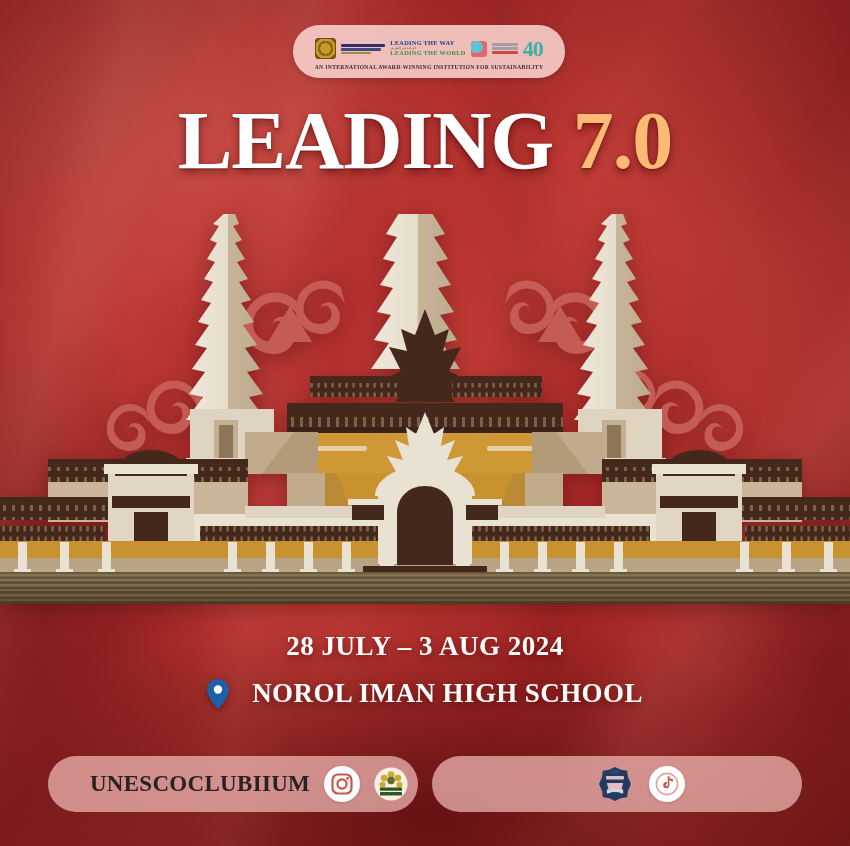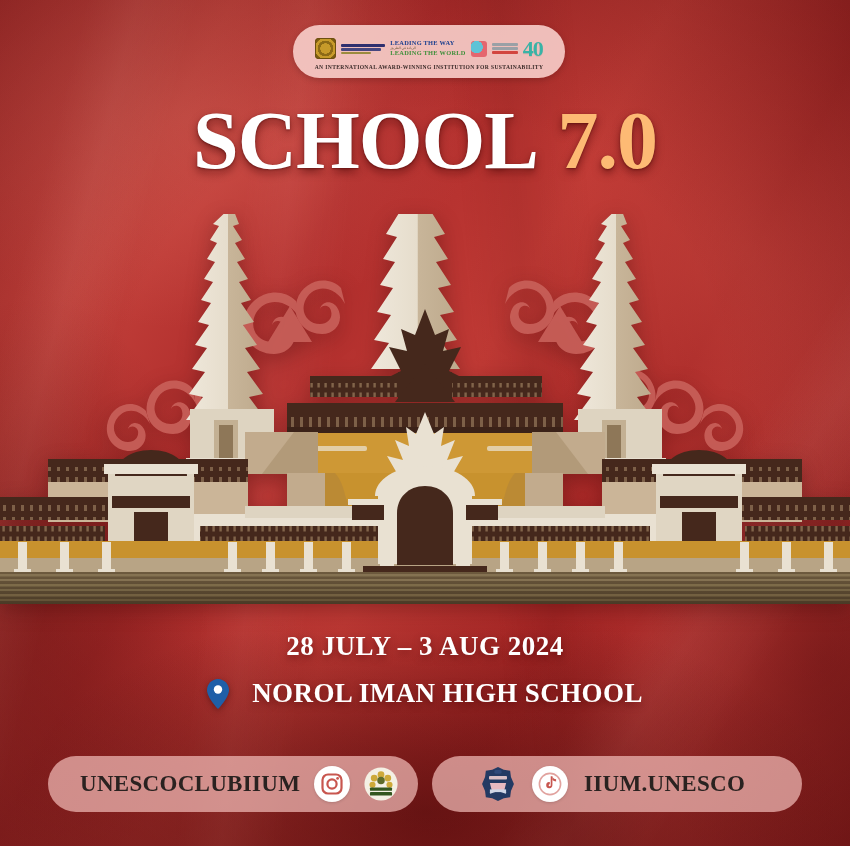--- a/index.html
+++ b/index.html
@@ -85,21 +85,21 @@
     position:absolute;left:0;right:0;top:678px;
     display:flex;align-items:center;justify-content:center;gap:23px;
     font-size:27px;font-weight:bold;color:#fff;letter-spacing:.4px;
     text-shadow:0 3px 7px rgba(70,6,6,.5);
   }
   .pin{width:22px;height:30px;flex:none;filter:drop-shadow(0 2px 3px rgba(60,8,8,.5));}
 
   
   .social{position:absolute;left:0;top:756px;width:850px;height:62px;}
   .pill{position:absolute;top:0;height:56px;border-radius:28px;
-    background:rgba(240,186,181,.72);display:flex;align-items:center;}
+    background:rgba(240,186,181,.72);display:flex;align-items:center;justify-content:center;}
   .pill.left{left:48px;width:370px;padding-left:32px;gap:14px;}
   .pill.right{left:432px;width:370px;padding-left:48px;gap:16px;}
   .handle{font-size:23px;font-weight:600;color:#2a2220;letter-spacing:.3px;white-space:nowrap;}
   .ic-circle{width:36px;height:36px;border-radius:50%;background:#fff;flex:none;
     display:flex;align-items:center;justify-content:center;box-shadow:0 1px 3px rgba(0,0,0,.15);}
   .badge-conserve{width:34px;height:34px;flex:none;}
   .badge-navy{width:36px;height:36px;flex:none;}
 </style>
 </head>
 <body>
@@ -307,21 +307,21 @@
         <i></i>
           <i></i>
           <i class="r"></i>
       </span>
       <span class="forty">40</span>
     </div>
     <div class="banner-sub">AN INTERNATIONAL AWARD-WINNING INSTITUTION FOR SUSTAINABILITY</div>
   </div>
 
   <div class="title">
-    <span class="w">SCHOOL</span><span>&nbsp;</span><span class="v">7.0</span>
+    <span class="w">LEADING</span><span>&nbsp;</span><span class="v">7.0</span>
   </div>
 
   <div class="date">28 JULY – 3 AUG 2024</div>
 
   <div class="venue">
     <svg class="pin" viewBox="0 0 22 30">
       <path d="M11 0C5 0 0 5 0 11c0 8 11 19 11 19s11-11 11-19C22 5 17 0 11 0z" fill="#1f5fa8"></path>
       <circle cx="11" cy="10.5" r="4.2" fill="#ffffff"></circle>
     </svg>
     <span>NOROL IMAN HIGH SCHOOL</span>
@@ -362,18 +362,17 @@
         <path d="M11 26h18v3H11z" fill="#cfd6e6"></path>
         <path d="M11 30l9-3 9 3" stroke="#cfd6e6" stroke-width="1.6" fill="none"></path>
       </svg>
       <span class="ic-circle">
         <svg width="24" height="24" viewBox="0 0 24 24">
           <circle cx="12" cy="12" r="10.6" fill="none" stroke="#c8564f" stroke-width="1.6" opacity=".55"></circle>
           <path d="M14.4 4.2v8.9a3.1 3.1 0 1 1-2.6-3.06v2.3a1 1 0 1 0 .9 1v-9.1z" fill="#c8564f"></path>
           <path d="M14.4 4.2c.5 1.9 1.9 3 3.7 3.1v2.2c-1.5-.05-2.8-.6-3.7-1.4z" fill="#c8564f"></path>
         </svg>
       </span>
-      <span class="handle">IIUM.UNESCO</span>
     </div>
 
   </div>
 
 </div>
 
 </body></html>

